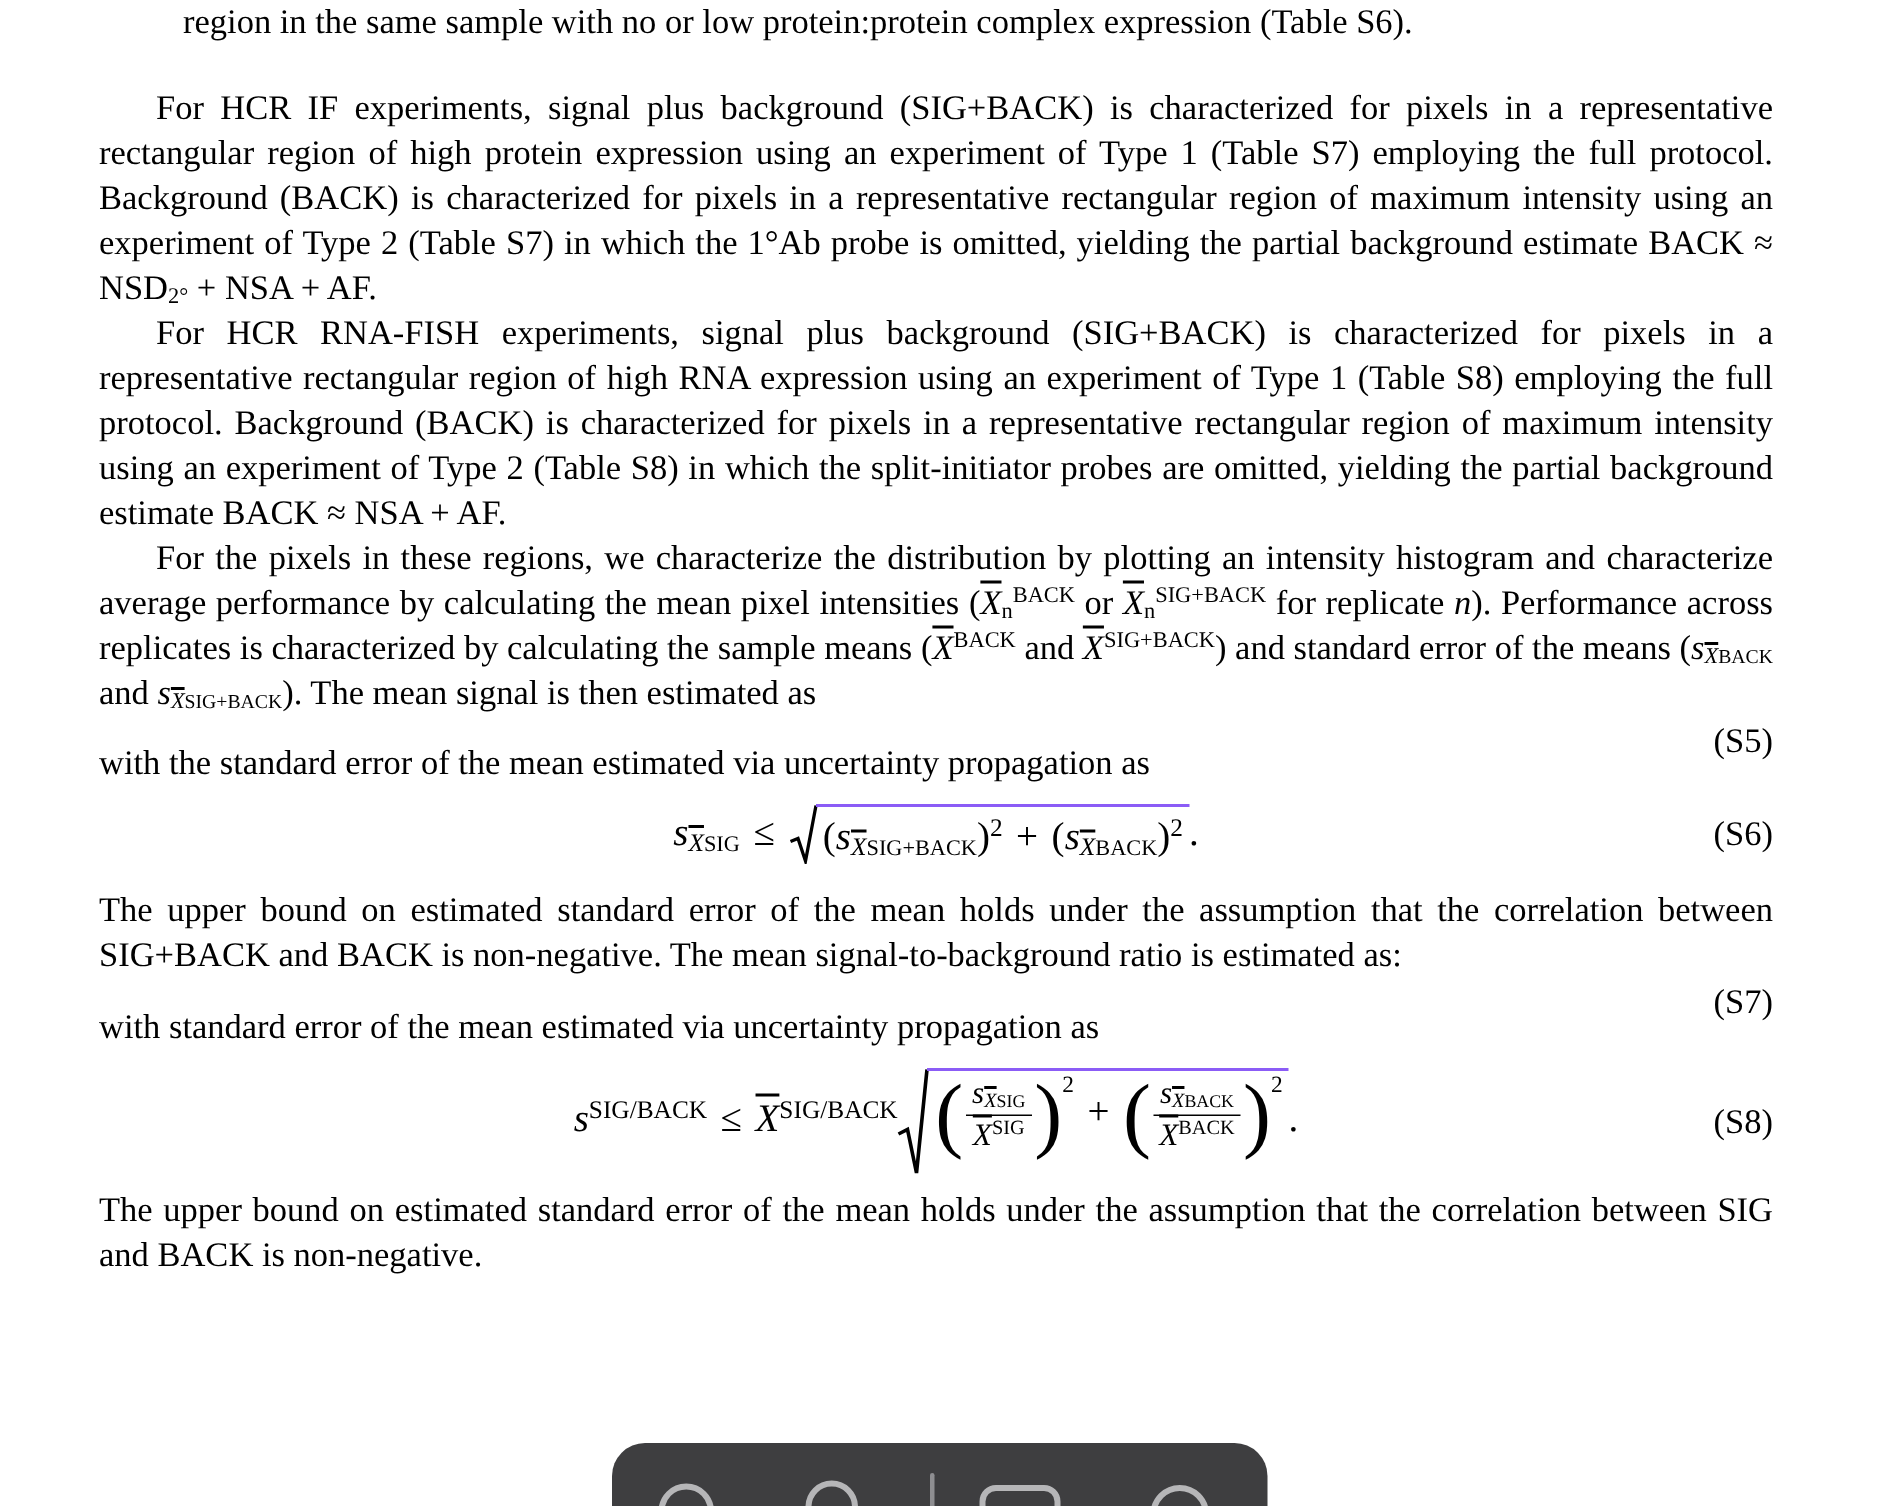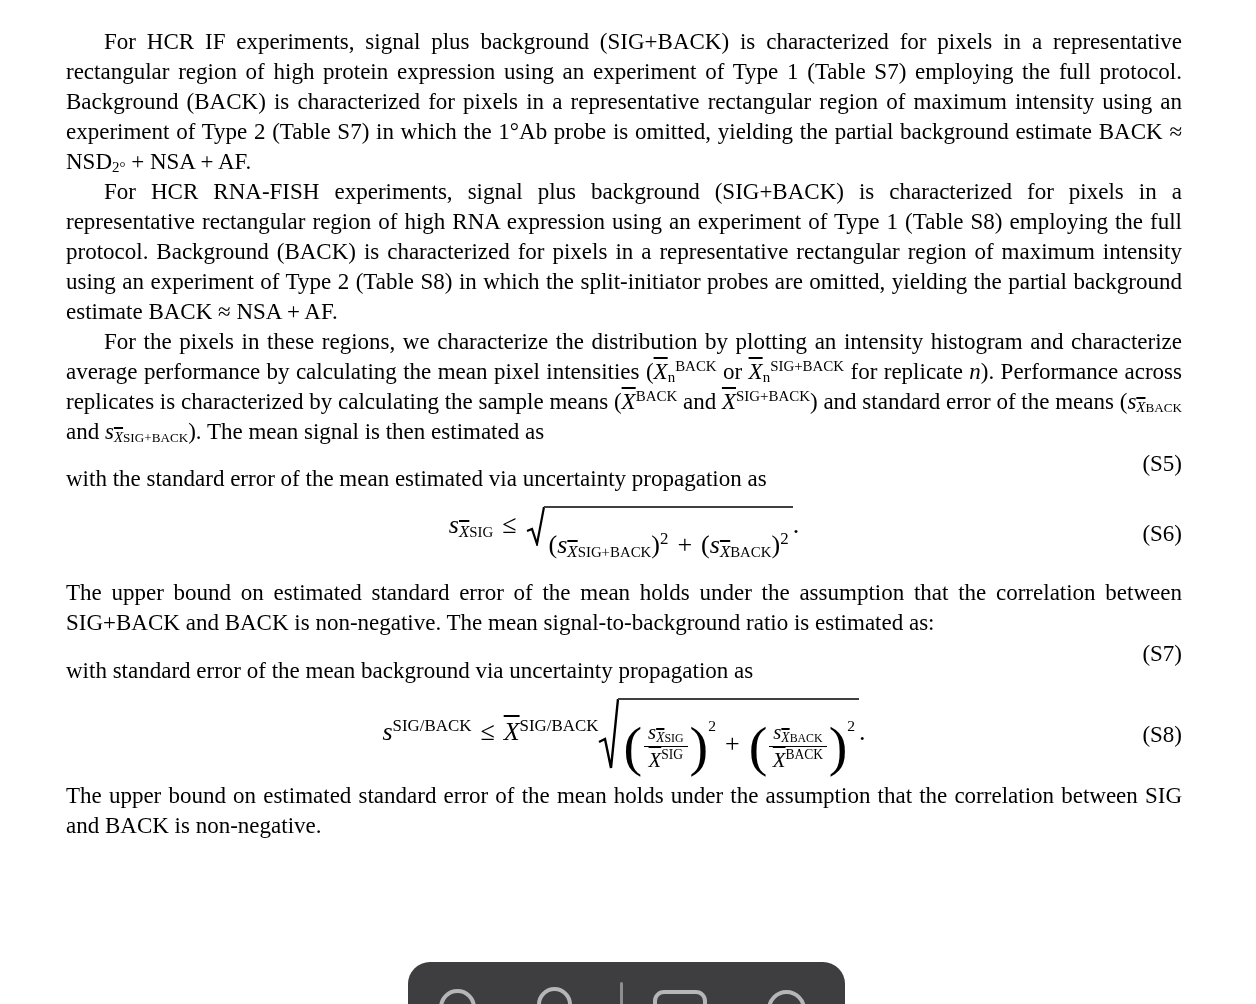--- a/index.html
+++ b/index.html
@@ -35,21 +35,21 @@
   .eq6{margin-top:12px}
   .eq7{margin-top:16px}
   .eq8{margin-top:12px}
   .eqmath{font-size:26px;white-space:nowrap}
   .eqlabel{position:absolute;right:0;top:50%;transform:translateY(-50%);font-size:23px}
   .op{margin:0 9px}
   .slash{margin:0 4px;font-size:110%}
 
   .sqrt{display:inline-flex;align-items:flex-start}
   .sqrt svg{flex:none;margin-right:-2px}
-  .radicand{border-top:2px solid #404040;padding:20px 4px 0 5px;white-space:nowrap}
+  .radicand{border-top:2px solid #8b5cf6;padding:3px 4px 0 5px;white-space:nowrap}
   .sqrt6{vertical-align:-13px}
   .sqrt8{vertical-align:-30px}
 
   .frac{display:inline-block;vertical-align:middle;font-size:80%;line-height:1.2;margin:0 2px}
   .frac .num{display:block;border-bottom:1.8px solid #000;padding:0 4px 1px}
   .frac .den{display:block;padding-top:1px}
   .bp{font-size:215%;font-weight:400;vertical-align:middle;line-height:0}
   .bpsup{font-size:60%;position:relative;top:-1.35em;line-height:0}
 
   .toolbar{
@@ -59,20 +59,21 @@
   .tb-icon{position:absolute;box-sizing:border-box;background:transparent;padding:0;cursor:pointer}
   .tb-circle{border:4px solid var(--icon);border-radius:50%}
   .tb-rect{border:4px solid var(--icon);border-radius:11px}
   .tb-divider{position:absolute;width:3px;height:52px;background:var(--div);border-radius:2px}
 </style>
 </head>
 <body style="--toolbar-bg: #3e3e40; --icon: #b6b6b8; --div: #8e8e91; background: rgb(255, 255, 255); color: rgb(0, 0, 0);">
 
 <div class="page">
 
+  <p class="firstline">region in the same sample with no or low protein:protein complex expression (Table S6).</p>
 
   <p class="para indent p1"><span>For HCR IF experiments, signal plus background (SIG+BACK) is characterized for pixels in a representative rectangular region of high protein expression using an experiment of Type 1 (Table S7) employing the full protocol. Background (BACK) is characterized for pixels in a representative rectangular region of maximum intensity using an experiment of Type 2 (Table S7) in which the 1°Ab probe is omitted, yielding the partial background estimate BACK ≈ NSD</span><span class="sbm">2°</span><span> + NSA + AF.</span></p>
 
   <p class="para indent p2">For HCR RNA-FISH experiments, signal plus background (SIG+BACK) is characterized for pixels in a representative rectangular region of high RNA expression using an experiment of Type 1 (Table S8) employing the full protocol. Background (BACK) is characterized for pixels in a representative rectangular region of maximum intensity using an experiment of Type 2 (Table S8) in which the split-initiator probes are omitted, yielding the partial background estimate BACK ≈ NSA + AF.</p>
 
   <p class="para indent p3"><span>For the pixels in these regions, we characterize the distribution by plotting an intensity histogram and characterize average performance by calculating the mean pixel intensities (</span><span class="mvar"><span class="xb">X</span><span class="sbm it">n</span><span class="spm">BACK</span></span><span> or </span><span class="mvar"><span class="xb">X</span><span class="sbm it">n</span><span class="spm">SIG+BACK</span></span><span> for replicate </span><span class="it">n</span><span>). Performance across replicates is characterized by calculating the sample means (</span><span class="mvar"><span class="xb">X</span><span class="spm">BACK</span></span><span> and </span><span class="mvar"><span class="xb">X</span><span class="spm">SIG+BACK</span></span><span>) and standard error of the means (</span><span class="mvar"><span class="it">s</span><span class="sbm"><span class="xb">X</span><span class="cap">BACK</span></span></span><span> and </span><span class="mvar"><span class="it">s</span><span class="sbm"><span class="xb">X</span><span class="cap">SIG+BACK</span></span></span><span>). The mean signal is then estimated as</span></p>
 
   <div class="eqrow eq5">
     <span class="eqlabel">(S5)</span>
   </div>
@@ -88,21 +89,21 @@
         </span><span>.</span></span>
     <span class="eqlabel">(S6)</span>
   </div>
 
   <p class="para p4">The upper bound on estimated standard error of the mean holds under the assumption that the correlation between SIG+BACK and BACK is non-negative. The mean signal-to-background ratio is estimated as:</p>
 
   <div class="eqrow eq7">
     <span class="eqlabel">(S7)</span>
   </div>
 
-  <p class="afterline after7">with standard error of the mean background via uncertainty propagation as</p>
+  <p class="afterline after7">with standard error of the mean estimated via uncertainty propagation as</p>
 
   <div class="eqrow eq8">
     <span class="eqmath"><span class="mvar"><span class="it">s</span><span class="spm">SIG/BACK</span></span><span class="op">≤</span><span class="mvar"><span class="xb">X</span><span class="spm">SIG/BACK</span></span><span class="sqrt sqrt8">
           <svg width="22" height="72" viewBox="0 0 22 72">
             <polyline points="1,44 7,41 13,70 20,1" fill="none" stroke="#000" stroke-width="2.4"></polyline>
           </svg>
           <span class="radicand"><span class="bp">(</span><span class="frac"><span class="num"><span class="it">s</span><span class="sbm"><span class="xb">X</span><span class="cap">SIG</span></span></span><span class="den"><span class="xb">X</span><span class="spm">SIG</span></span></span><span class="bp">)</span><span class="bpsup">2</span><span class="op">+</span><span class="bp">(</span><span class="frac"><span class="num"><span class="it">s</span><span class="sbm"><span class="xb">X</span><span class="cap">BACK</span></span></span><span class="den"><span class="xb">X</span><span class="spm">BACK</span></span></span><span class="bp">)</span><span class="bpsup">2</span></span>
         </span><span>.</span></span>
     <span class="eqlabel">(S8)</span>
   </div>

